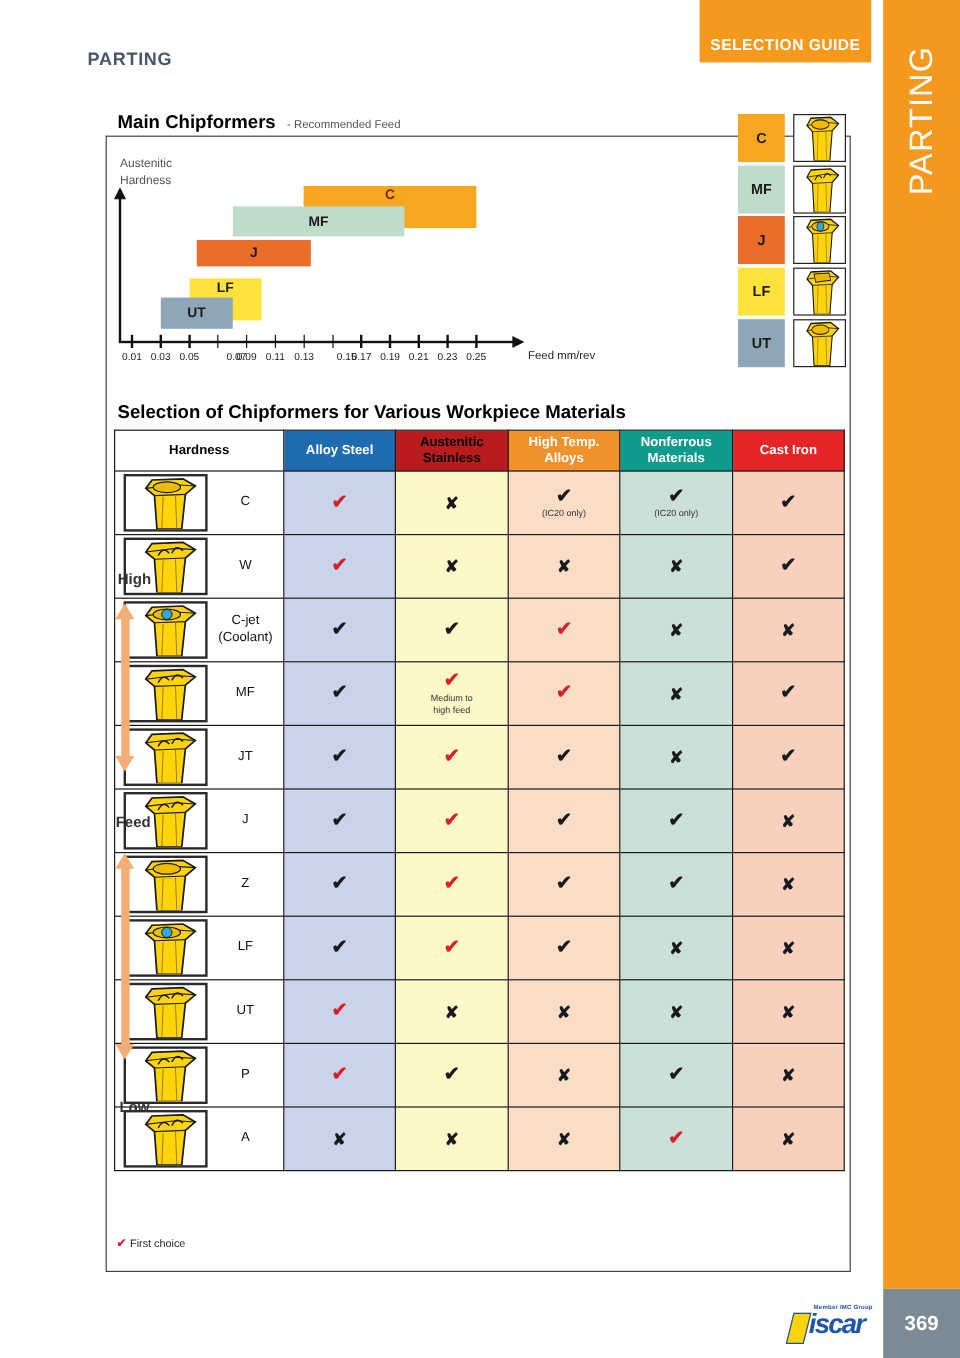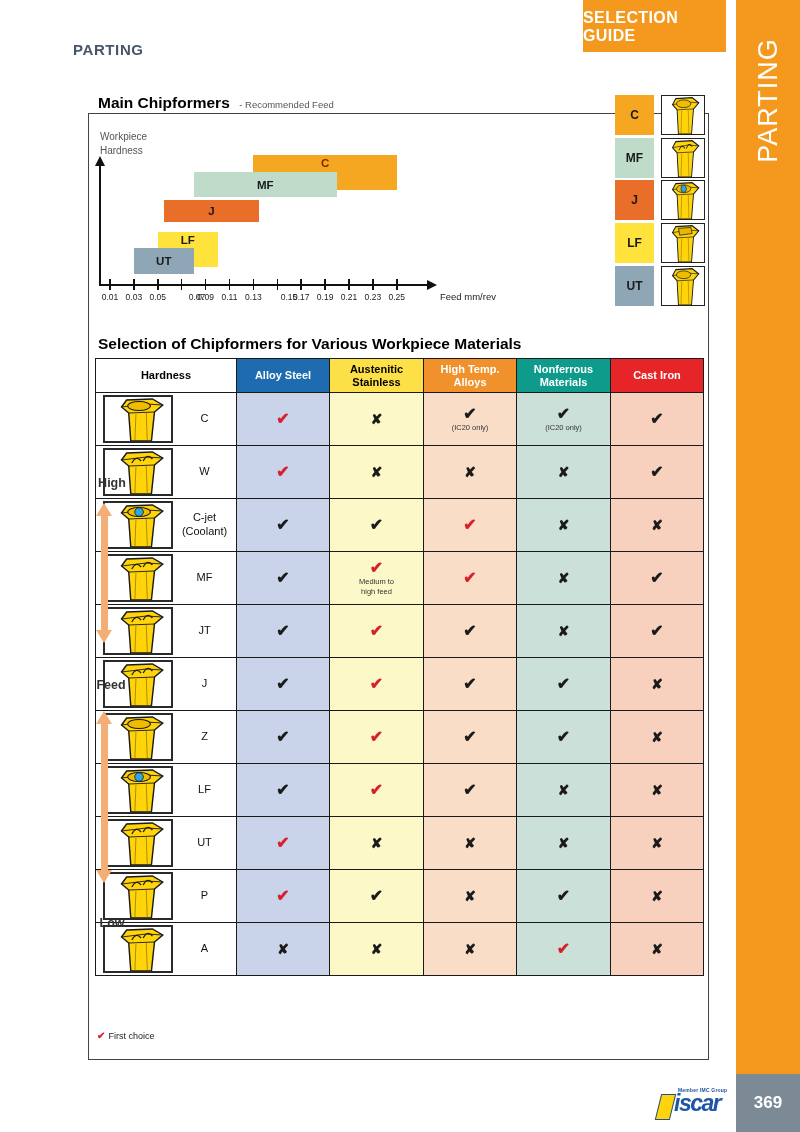--- a/index.html
+++ b/index.html
@@ -4,21 +4,21 @@
 <style>
   html,body{margin:0;padding:0;}
   body{width:800px;height:1132px;position:relative;background:#fff;overflow:hidden;
        font-family:"Liberation Sans",sans-serif;color:#111;}
   .abs{position:absolute;}
 
   
   .page-title{left:73px;top:41px;font-size:15px;font-weight:bold;letter-spacing:.6px;color:#47566A;}
   .sel-guide{left:583px;top:0;width:143px;height:52px;background:#F5991E;
              display:flex;align-items:flex-end;justify-content:center;padding-bottom:7px;box-sizing:border-box;}
-  .sel-guide span{color:#fff;font-weight:bold;font-size:16px;letter-spacing:.4px;}
+  .sel-guide span{color:#fff;font-weight:bold;font-size:13px;letter-spacing:.4px;}
 
   
   .side-tab{left:736px;top:0;width:64px;height:1074px;background:#F5991E;}
   .side-tab-textwrap{left:736px;top:30px;width:64px;height:140px;display:flex;align-items:center;justify-content:center;}
   .side-tab-textwrap span{transform:rotate(-90deg);white-space:nowrap;color:#fff;font-size:27px;letter-spacing:1px;}
   .pageno-box{left:736px;top:1074px;width:64px;height:58px;background:#7C8A96;
               display:flex;align-items:center;justify-content:center;}
   .pageno-box span{color:#fff;font-weight:bold;font-size:17px;}
 
   
@@ -107,21 +107,21 @@
 </div>
 
 <div class="abs content-box"></div>
 
 <div class="abs chart-heading">
   <span class="h1">Main Chipformers</span>
   <span class="h2">- Recommended Feed</span>
 </div>
 
 <div class="abs" id="chart">
-  <div class="ylabel">Workpiece
+  <div class="ylabel">Austenitic
 Hardness</div>
   <div class="yaxis-shaft"></div>
   <div class="yaxis-head"></div>
   <div class="xaxis-shaft"></div>
   <div class="xaxis-head"></div>
   <div class="xlabel">Feed mm/rev</div>
 <div class="tick" style="left: 21.25px;"></div>
     <div class="tick-label" style="left: 7px;">0.01</div>
     <div class="tick" style="left: 45.15px;"></div>
     <div class="tick-label" style="left: 30.9px;">0.03</div>
@@ -221,21 +221,21 @@
         <col style="width: 93px;">
         <col style="width: 94px;">
         <col style="width: 93px;">
         <col style="width: 94px;">
         <col style="width: 93px;">
       </colgroup>
       <thead>
         <tr>
           <th style="background: rgb(255, 255, 255); color: rgb(0, 0, 0);">Hardness</th>
           <th style="background: rgb(30, 107, 176); color: rgb(255, 255, 255);">Alloy Steel</th>
-          <th style="background: #fde047; color: rgb(0, 0, 0);">Austenitic Stainless</th>
+          <th style="background: #b91c1c; color: rgb(0, 0, 0);">Austenitic Stainless</th>
           <th style="background: rgb(240, 145, 43); color: rgb(255, 255, 255);">High Temp. Alloys</th>
           <th style="background: rgb(14, 155, 140); color: rgb(255, 255, 255);">Nonferrous Materials</th>
           <th style="background: rgb(229, 37, 40); color: rgb(255, 255, 255);">Cast Iron</th>
         </tr>
       </thead>
       <tbody>
         <tr>
           <td style="background: rgb(255, 255, 255);">
             <div class="ins-wrap">
               <div class="ins-imgbox"><svg width="100%" height="100%" viewBox="0 0 64 44" preserveAspectRatio="none">

